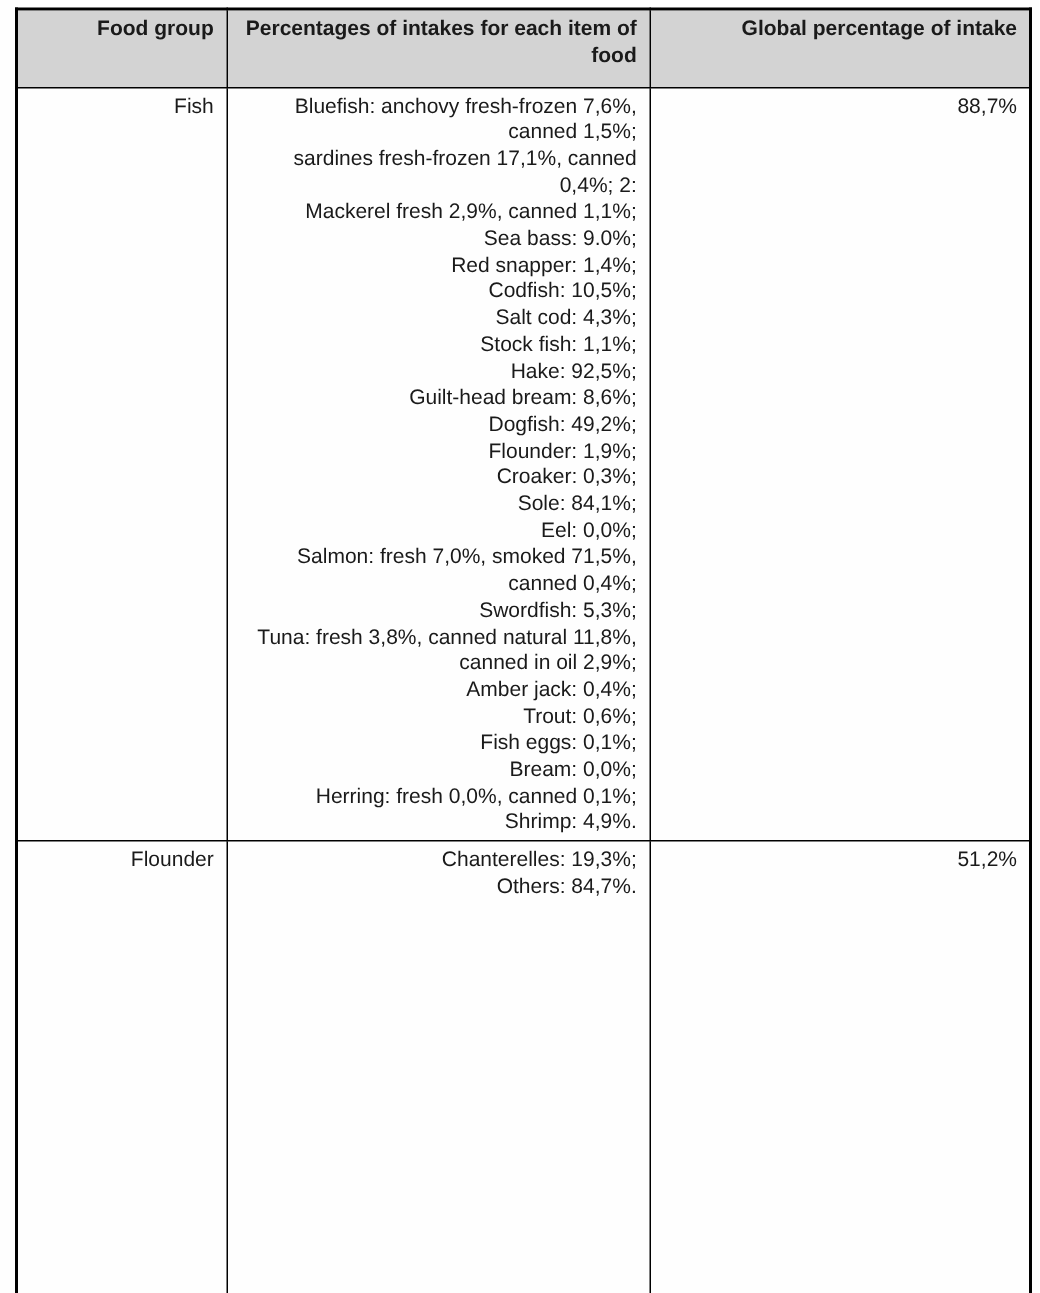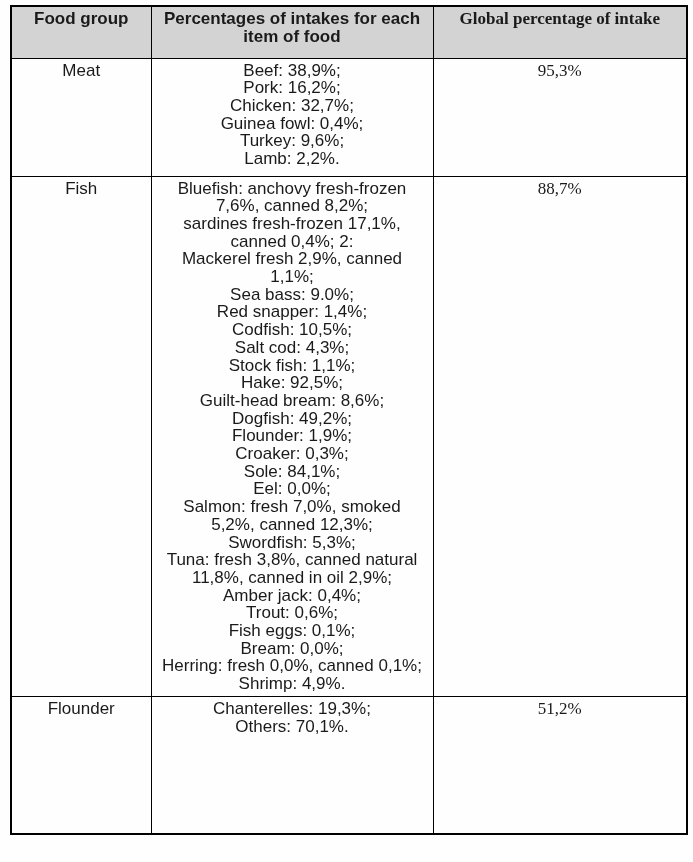--- a/index.html
+++ b/index.html
@@ -18,34 +18,34 @@
   }
   table.food-table {
     border-collapse: collapse;
     width: 676px;
     table-layout: fixed;
     border: 2.5px solid #000000;
   }
   th, td {
     border: 1.6px solid #000000;
     vertical-align: top;
-    text-align: center;
+    text-align: right;
     padding: 3px 8px;
-    font-size: 17px;
+    font-size: 14px;
     line-height: 17.7px;
     color: #1a1a1a;
     overflow: hidden;
   }
   thead th {
     background: #d3d3d3;
     font-weight: bold;
   }
   .col-group  { width: 140px; }
   .col-items  { width: 282px; }
-  .col-global { width: 254px; font-family: Liberation Serif, serif; }
+  .col-global { width: 254px; }
   thead tr { height: 52px; }
   tbody tr:nth-child(1) { height: 118px; }
   tbody tr:nth-child(2) { height: 495px; }
   tbody tr:nth-child(3) { height: 138px; }
   tbody tr:nth-child(4) { height: 44px; }
   .cell-items div { margin: 0; padding: 0; }
 </style>
 </head>
 <body>
 
@@ -53,64 +53,52 @@
   <table class="food-table">
     <thead>
       <tr class="header-row">
         <th class="col-group">Food group</th>
         <th class="col-items">Percentages of intakes for each item of food</th>
         <th class="col-global">Global percentage of intake</th>
       </tr>
     </thead>
     <tbody>
         <tr>
-    <td class="cell-group col-group">Meat</td>
-    <td class="cell-items col-items">
-            <div>Beef: 38,9%;</div>
-            <div>Pork: 16,2%;</div>
-            <div>Chicken: 32,7%;</div>
-            <div>Guinea fowl: 0,4%;</div>
-            <div>Turkey: 9,6%;</div>
-            <div>Lamb: 2,2%.</div>
-          </td>
-    <td class="cell-global col-global">95,3%</td>
-  </tr>
-        <tr>
     <td class="cell-group col-group">Fish</td>
     <td class="cell-items col-items">
-            <div>Bluefish: anchovy fresh-frozen 7,6%, canned 8,2%;</div>
+            <div>Bluefish: anchovy fresh-frozen 7,6%, canned 1,5%;</div>
             <div>sardines fresh-frozen 17,1%, canned 0,4%; 2:</div>
             <div>Mackerel fresh 2,9%, canned 1,1%;</div>
             <div>Sea bass: 9.0%;</div>
             <div>Red snapper: 1,4%;</div>
             <div>Codfish: 10,5%;</div>
             <div>Salt cod: 4,3%;</div>
             <div>Stock fish: 1,1%;</div>
             <div>Hake: 92,5%;</div>
             <div>Guilt-head bream: 8,6%;</div>
             <div>Dogfish: 49,2%;</div>
             <div>Flounder: 1,9%;</div>
             <div>Croaker: 0,3%;</div>
             <div>Sole: 84,1%;</div>
             <div>Eel: 0,0%;</div>
-            <div>Salmon: fresh 7,0%, smoked 5,2%, canned 12,3%;</div>
+            <div>Salmon: fresh 7,0%, smoked 71,5%, canned 0,4%;</div>
             <div>Swordfish: 5,3%;</div>
             <div>Tuna: fresh 3,8%, canned natural 11,8%, canned in oil 2,9%;</div>
             <div>Amber jack: 0,4%;</div>
             <div>Trout: 0,6%;</div>
             <div>Fish eggs: 0,1%;</div>
             <div>Bream: 0,0%;</div>
             <div>Herring: fresh 0,0%, canned 0,1%;</div>
             <div>Shrimp: 4,9%.</div>
           </td>
     <td class="cell-global col-global">88,7%</td>
   </tr>
         <tr>
     <td class="cell-group col-group">Flounder</td>
     <td class="cell-items col-items">
             <div>Chanterelles: 19,3%;</div>
-            <div>Others: 70,1%.</div>
+            <div>Others: 84,7%.</div>
           </td>
     <td class="cell-global col-global">51,2%</td>
   </tr>
       </tbody>
   </table>
 </div>
 
 </body></html>

